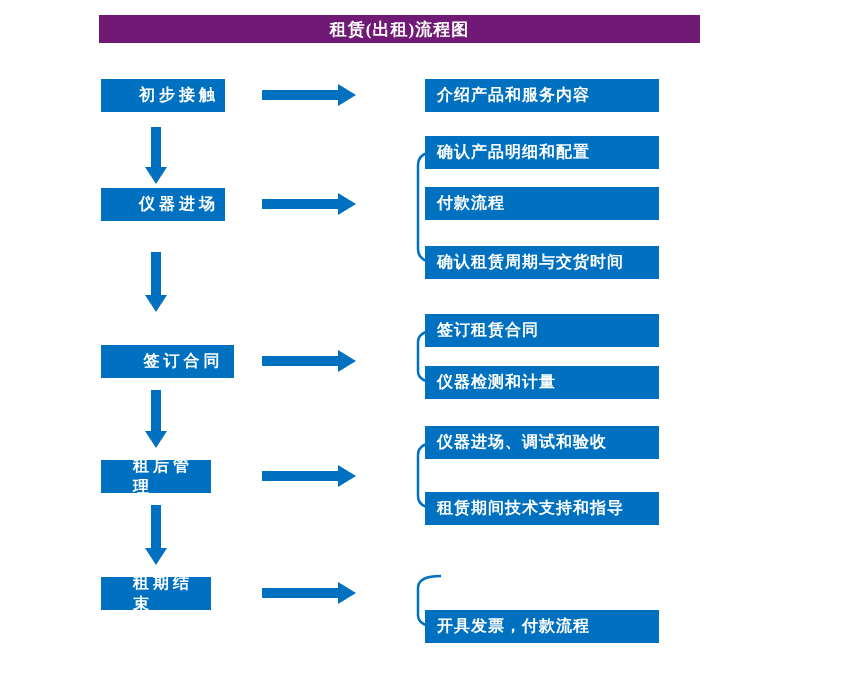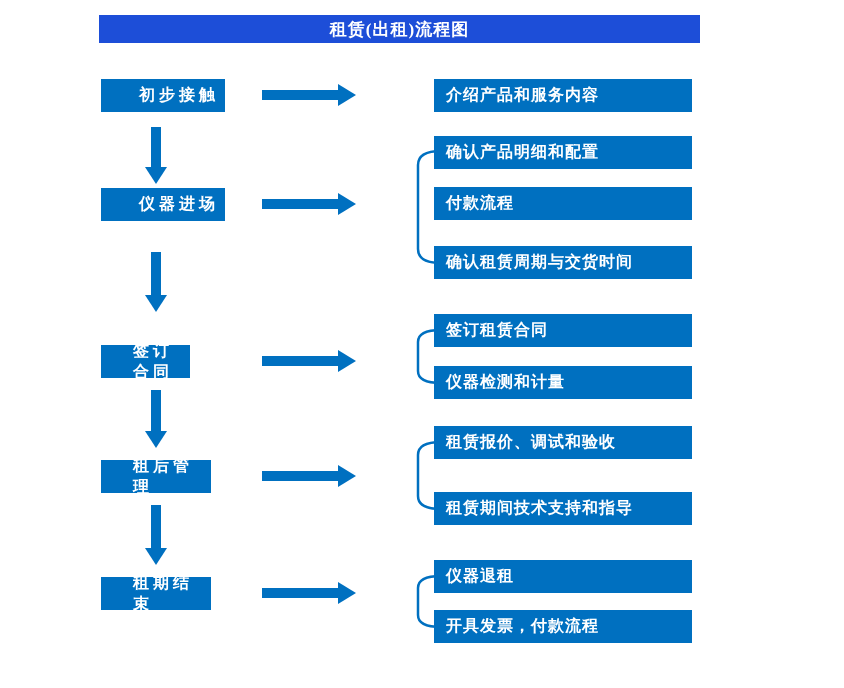--- a/index.html
+++ b/index.html
@@ -6,40 +6,40 @@
   .canvas{
     position:relative;
     width:844px;height:688px;
     background:#ffffff;
     font-family:"Liberation Serif","DejaVu Serif",serif;
     overflow:hidden;
   }
   .title-bar{
     position:absolute;
     left:99px;top:15px;width:601px;height:28px;
-    background:#1d4ed8;color:#ffffff;
+    background:#701a75;color:#ffffff;
     font-size:17px;font-weight:700;
     display:flex;align-items:center;justify-content:center;
     letter-spacing:1px;
   }
   .box{
     position:absolute;
     height:33px;
     background:#0070C0;color:#ffffff;
     font-size:16px;font-weight:700;
     display:flex;align-items:center;
     box-sizing:border-box;
     padding-left:32px;
   }
   .step{
     justify-content:center;
     letter-spacing:4px;
   }
   .detail{
-    left:434px;width:258px;
+    left:425px;width:234px;
     padding-left:12px;
     letter-spacing:1px;
   }
   
   .arrow-right{position:absolute;height:22px;}
   .arrow-right .shaft{
     position:absolute;left:0;top:6px;height:10px;right:16px;
     background:#0070C0;
   }
   .arrow-right .head{
@@ -65,21 +65,21 @@
 </style>
 </head>
 <body>
 
 <div class="canvas">
 
   <div class="title-bar">租赁(出租)流程图</div>
 
   <div class="box step" style="left:101px;top:79px;width:124px;">初步接触</div>
   <div class="box step" style="left:101px;top:188px;width:124px;">仪器进场</div>
-  <div class="box step" style="left:101px;top:345px;width:89px;">签订合同</div>
+  <div class="box step" style="left:101px;top:345px;width:133px;">签订合同</div>
   <div class="box step" style="left:101px;top:460px;width:110px;">租后管理</div>
   <div class="box step" style="left:101px;top:577px;width:110px;">租期结束</div>
 
   <div class="arrow-down" style="left:145px;top:127px;height:57px;">
       <i class="shaft"></i>
       <i class="head"></i>
     </div>
   <div class="arrow-down" style="left:145px;top:252px;height:60px;">
       <i class="shaft"></i>
       <i class="head"></i>
@@ -129,19 +129,18 @@
 
   <div class="box detail" style="top:79px;">介绍产品和服务内容</div>
 
   <div class="box detail" style="top:136px;">确认产品明细和配置</div>
   <div class="box detail" style="top:187px;">付款流程</div>
   <div class="box detail" style="top:246px;">确认租赁周期与交货时间</div>
 
   <div class="box detail" style="top:314px;">签订租赁合同</div>
   <div class="box detail" style="top:366px;text-align:right;">仪器检测和计量</div>
 
-  <div class="box detail" style="top:426px;">租赁报价、调试和验收</div>
+  <div class="box detail" style="top:426px;">仪器进场、调试和验收</div>
   <div class="box detail" style="top:492px;">租赁期间技术支持和指导</div>
 
-  <div class="box detail" style="top:560px;">仪器退租</div>
   <div class="box detail" style="top:610px;">开具发票，付款流程</div>
 
 </div>
 
 </body></html>

